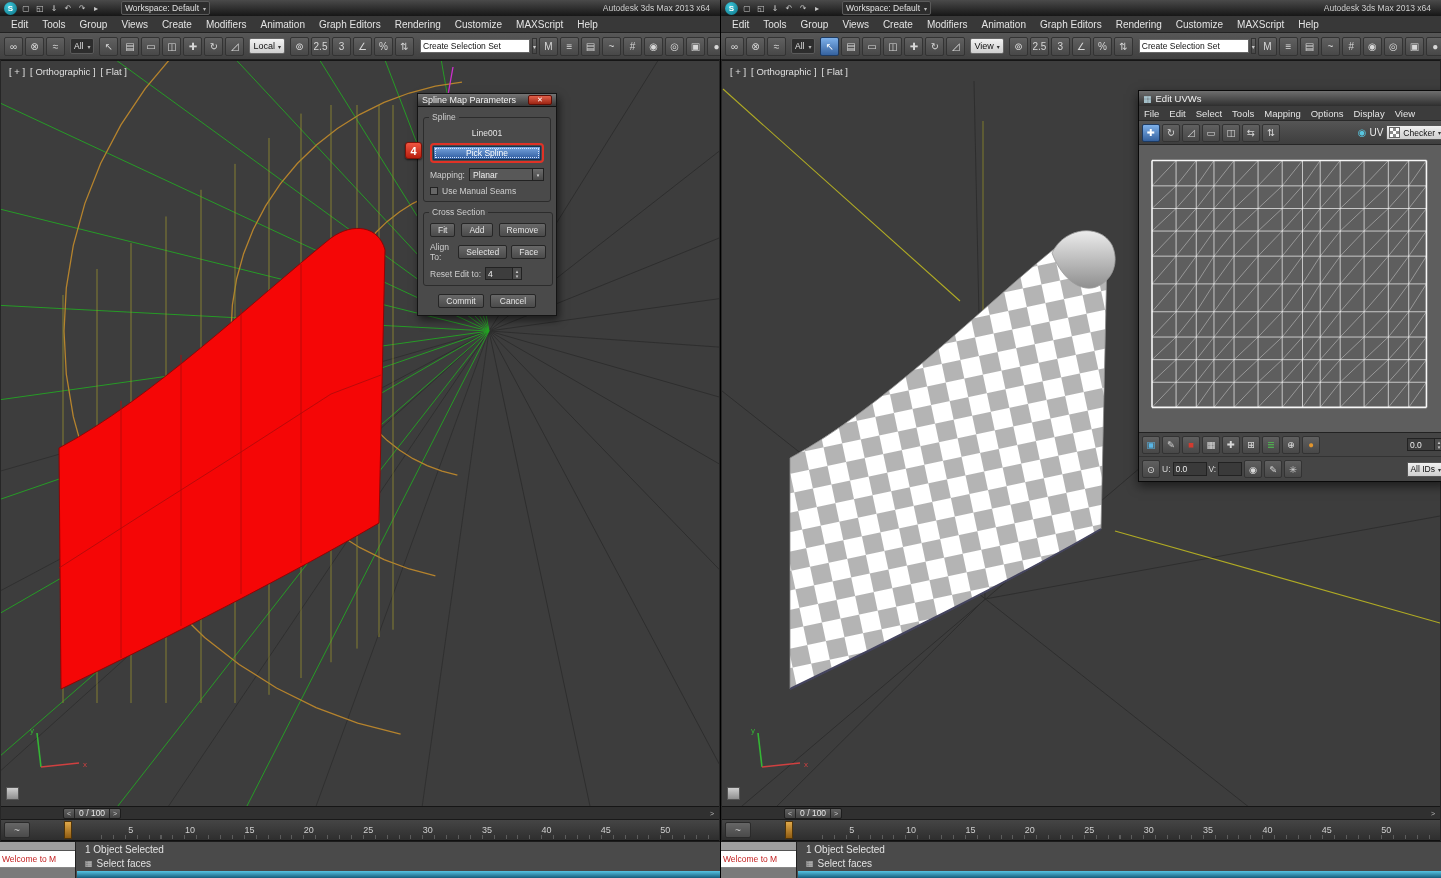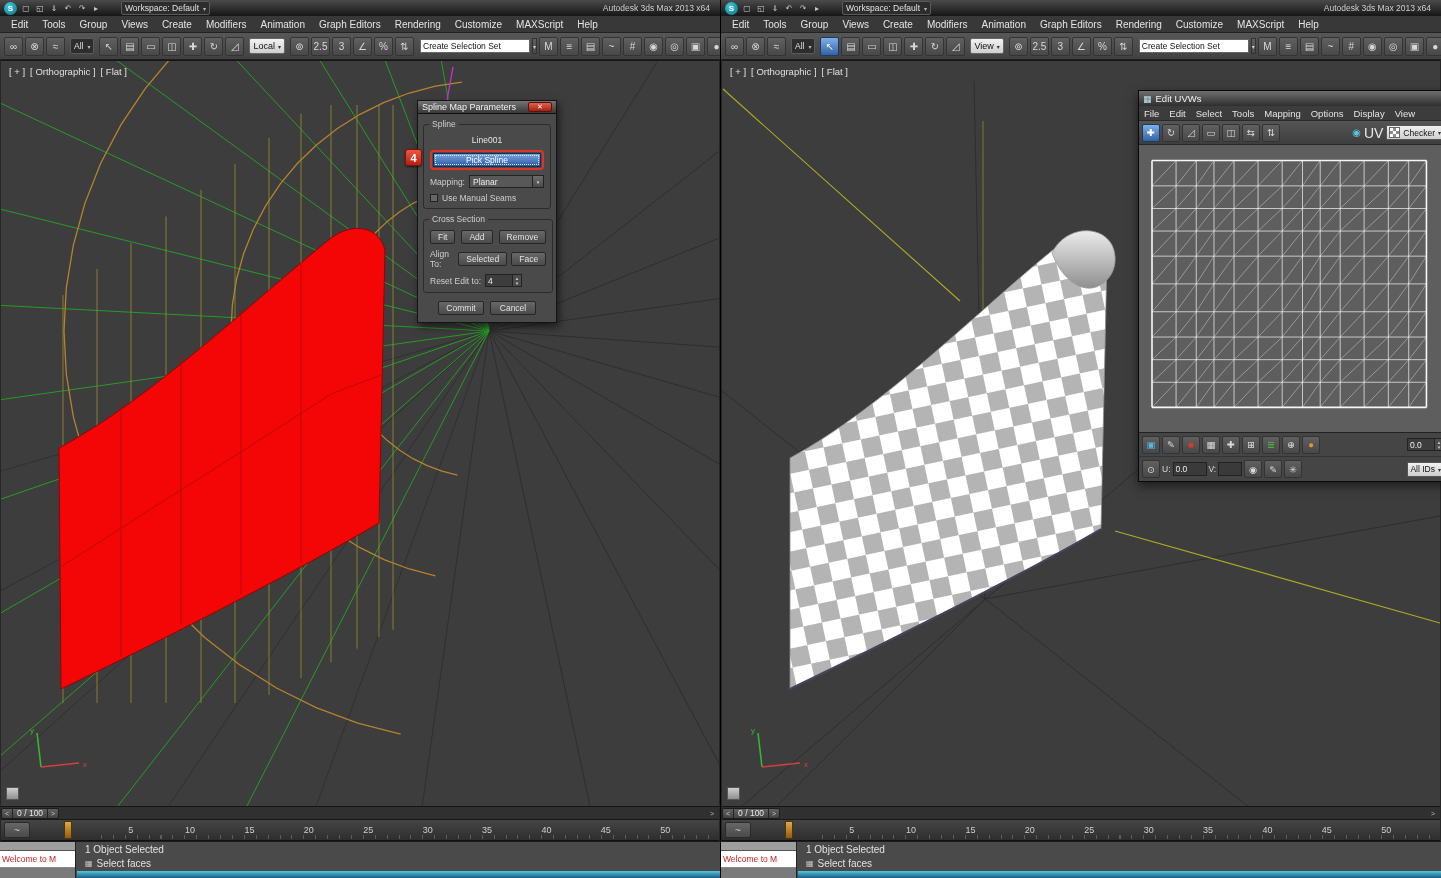--- a/index.html
+++ b/index.html
@@ -48,21 +48,21 @@
   .scene{position:absolute;left:0;top:0;width:718px;height:745px}
   .vp-label{position:absolute;left:8px;top:5px;display:flex;gap:5px}
   .vptok{font-size:9.5px;color:#e0e0e0}
   .tripod{position:absolute;left:22px;bottom:28px}
   .vp-nav{position:absolute;left:5px;bottom:6px;width:13px;height:13px;
           background:linear-gradient(#cfcfcf,#8f8f8f);border:1px solid #555}
 
   
   .trackbar{position:absolute;top:807px;left:1px;width:718px;height:13px;background:#303030;
             border-bottom:1px solid #191919;display:flex;align-items:center}
-  .ts-handle{height:11px;display:flex;align-items:center;
+  .ts-handle{margin-left:62px;height:11px;display:flex;align-items:center;
              background:linear-gradient(#606060,#424242);border:1px solid #1d1d1d;border-radius:2px}
   .ts-arrow{font-size:7px;color:#ccc;padding:0 3px}
   .ts-label{font-size:8.5px;color:#e8e8e8;padding:0 4px;border-left:1px solid #222;border-right:1px solid #222;
             height:100%;display:flex;align-items:center}
   .ts-end{margin-left:auto;margin-right:2px;font-size:7px;color:#bbb;padding:0 3px}
   .ruler{position:absolute;top:820px;left:1px;width:718px;height:21px;
          background:linear-gradient(#454545,#2e2e2e);border-bottom:1px solid #111}
   .ruler-btn{position:absolute;left:3px;top:2px;width:26px;height:16px;background:linear-gradient(#666,#4a4a4a);
              border:1px solid #2a2a2a;border-radius:2px;color:#ccc;font-size:10px;display:flex;align-items:center;justify-content:center}
   .ruler-slider{position:absolute;left:63px;top:1px;width:8px;height:18px;
@@ -77,21 +77,21 @@
   .listener{position:absolute;left:0;top:0;width:76px;height:37px;background:#7a7a7a;border-right:1px solid #222}
   .listener-top{height:9px;background:#9e9e9e;border-bottom:1px solid #555}
   .listener-line{height:17px;background:#fff;color:#c21f1f;font-family:Liberation Sans, sans-serif;font-size:8.5px;
                  line-height:17px;padding:0 2px;white-space:nowrap;overflow:hidden;border-bottom:1px solid #888}
   .st1{position:absolute;left:85px;top:2px;font-size:10px;color:#e2e2e2}
   .st2{position:absolute;left:85px;top:16px;font-size:10px;color:#e2e2e2;display:flex;align-items:center;gap:4px}
   .sticon{font-size:8px;color:#c9c9c9}
   .status-teal{position:absolute;left:77px;right:0;bottom:0;height:7px;background:linear-gradient(#57c4e2,#155d7c)}
 
   
-  .dialog{position:absolute;left:417px;top:100px;width:140px;background:#4a4a4a;border:1px solid #141414;
+  .dialog{position:absolute;left:417px;top:93px;width:140px;background:#4a4a4a;border:1px solid #141414;
           box-shadow:2px 4px 8px rgba(0,0,0,.55);z-index:10;padding-bottom:7px}
   .dtitle{height:13px;background:linear-gradient(#747474,#383838);display:flex;align-items:center;
           padding:0 4px;border-bottom:1px solid #111}
   .dtitle .ttext{font-size:9px;color:#f2f2f2;white-space:nowrap}
   .dclose{margin-left:auto;width:24px;height:10px;background:linear-gradient(#e2604b,#9c2413);border:1px solid #5f0f06;
           border-radius:2px;color:#fff;font-size:7px;display:flex;align-items:center;justify-content:center}
   .dgroup{border:1px solid #2c2c2c;border-radius:3px;margin:5px 5px 3px;padding:1px 5px 5px}
   .dgroup legend{font-size:8.5px;color:#cfcfcf;padding:0 3px}
   .dname{text-align:center;font-size:8.5px;color:#e6e6e6;margin:5px 0 5px}
   .pickrow{position:relative;display:flex;justify-content:center;margin:2px 0 3px}
@@ -126,21 +126,21 @@
   .uvw-title .ttext{font-size:9.5px;color:#f2f2f2}
   .uvw-menu{height:15px;background:#3c3c3c;border-bottom:1px solid #292929;display:flex;align-items:center}
   .uvw-menu .mitem{padding:0 5px;font-size:9.5px}
   .uvw-toolbar{height:24px;background:linear-gradient(#555,#3e3e3e);border-bottom:1px solid #262626;
                display:flex;align-items:center;gap:2px;padding:0 3px}
   .uicon{width:18px;height:18px;background:linear-gradient(#606060,#484848);border:1px solid #333;border-radius:2px;
          color:#d8d8d8;font-size:9.5px;display:flex;align-items:center;justify-content:center;flex:0 0 18px}
   .uvw-toolbar [data-name="uvw-move-icon"]{background:linear-gradient(#7db0ea,#35629f);border-color:#1d3a61;color:#fff}
   .uvw-right{margin-left:auto;display:flex;align-items:center;gap:3px}
   .showmap{color:#58c6e0;font-size:10px}
-  .uv-badge{font-size:14px;color:#e8e8e8}
+  .uv-badge{font-size:10px;color:#e8e8e8}
   .ucombo{height:15px;background:linear-gradient(#f0f0f0,#cfcfcf);border:1px solid #555;color:#111;font-size:8.5px;
           display:flex;align-items:center;gap:3px;padding:0 2px;white-space:nowrap}
   .ucombo .arrow{font-size:6px;color:#333}
   .checker-thumb{width:11px;height:11px;background:#fff;border:1px solid #666;
       background-image:linear-gradient(45deg,#8a8a8a 25%,transparent 25%,transparent 75%,#8a8a8a 75%),
                        linear-gradient(45deg,#8a8a8a 25%,transparent 25%,transparent 75%,#8a8a8a 75%);
       background-size:6px 6px;background-position:0 0,3px 3px}
   .uvw-canvas{position:relative;height:288px;background:#5e5e5e;border-bottom:1px solid #222}
   #uv-grid{position:absolute;left:1px;top:1px}
   .uvw-row{height:24px;background:#454545;display:flex;align-items:center;gap:2px;padding:0 3px}

